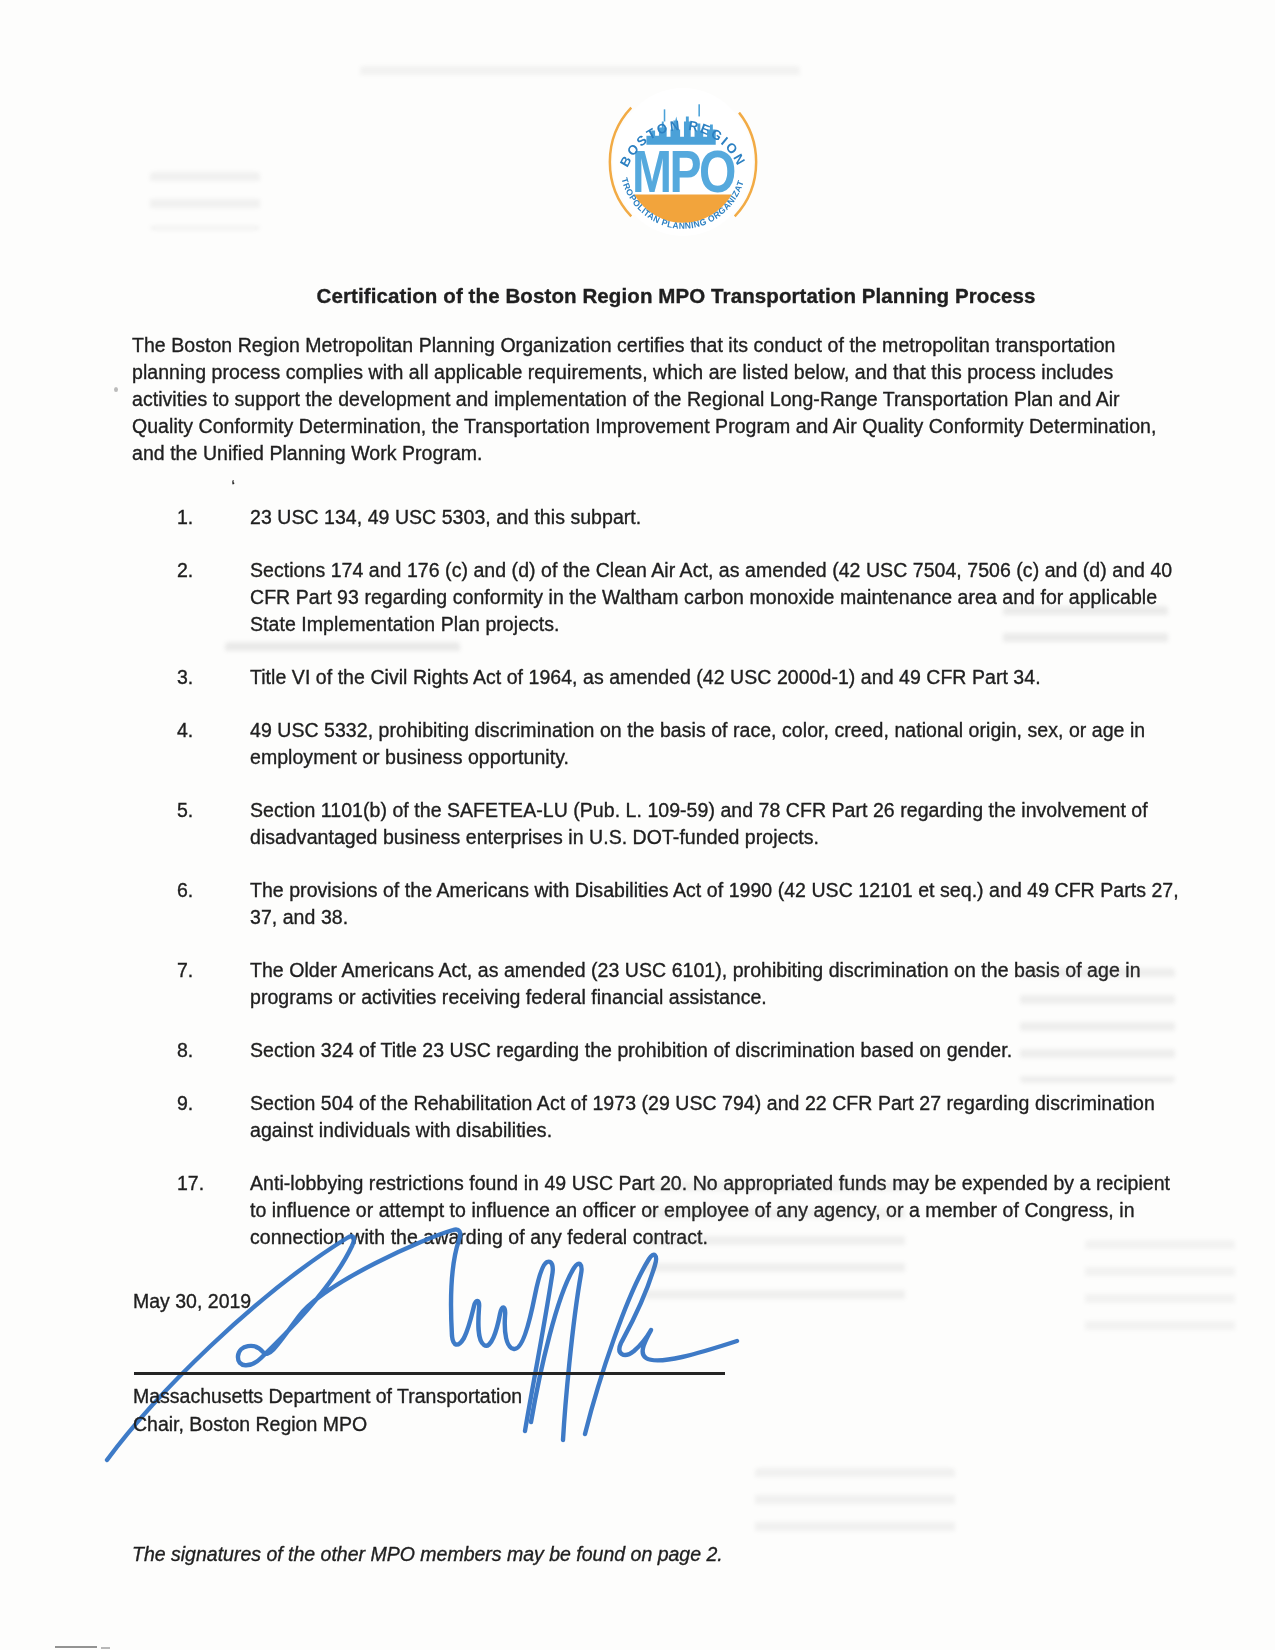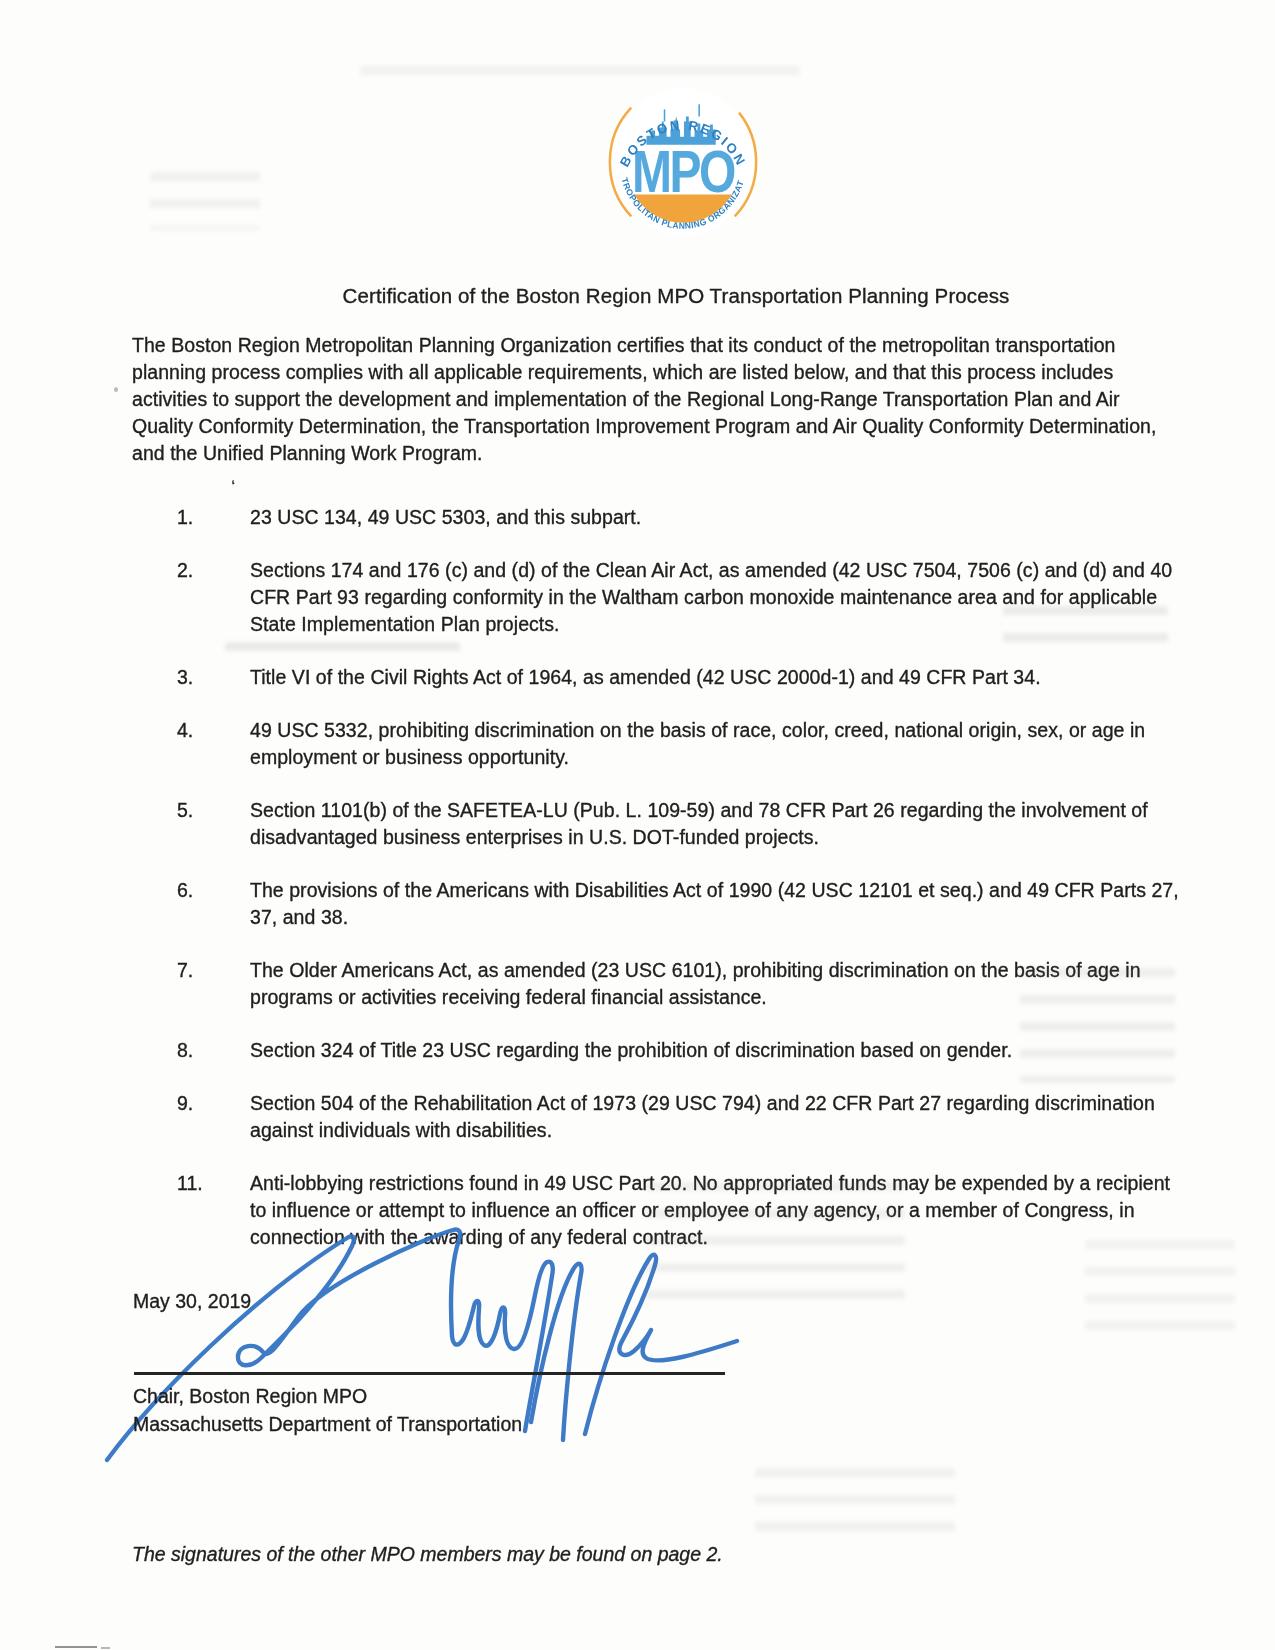--- a/index.html
+++ b/index.html
@@ -9,21 +9,21 @@
     margin:0 auto;
     background:#fdfdfc;
     overflow:hidden;
     font-family:"Liberation Sans", sans-serif;
     color:#1f1f1f;
     -webkit-text-stroke:0.35px;
   }
   .abs{position:absolute;}
   .doc-title{
     left:155px;top:284px;width:1042px;
-    font-size:20.5px;font-weight:normal;text-align:center;
+    font-size:20.5px;font-weight:bold;text-align:center;
     letter-spacing:0.1px;
   }
   .intro{
     left:132px;top:332px;width:1050px;
     font-size:19.5px;line-height:27px;letter-spacing:0.05px;
   }
   .req-list{left:177px;top:504px;width:1005px;}
   .req-item{display:flex;margin-bottom:26px;font-size:19.5px;line-height:27px;}
   .req-num{flex:none;width:73px;}
   .req-text{width:932px;letter-spacing:0.05px;}
@@ -111,21 +111,21 @@
     </div>
     <div class="req-item">
       <span class="req-num">8.</span>
       <span class="req-text">Section 324 of Title 23 USC regarding the prohibition of discrimination based on gender.</span>
     </div>
     <div class="req-item">
       <span class="req-num">9.</span>
       <span class="req-text">Section 504 of the Rehabilitation Act of 1973 (29 USC 794) and 22 CFR Part 27 regarding discrimination against individuals with disabilities.</span>
     </div>
     <div class="req-item">
-      <span class="req-num">11.</span>
+      <span class="req-num">17.</span>
       <span class="req-text">Anti-lobbying restrictions found in 49 USC Part 20. No appropriated funds may be expended by a recipient to influence or attempt to influence an officer or employee of any agency, or a member of Congress, in connection with the awarding of any federal contract.</span>
     </div>
   </div>
 
   <div class="abs date-line">May 30, 2019</div>
 
   <svg class="abs sig-svg" viewBox="0 0 680 270">
     <g fill="none" stroke="#3474c4" stroke-width="4.4" stroke-linecap="round" stroke-linejoin="round" opacity="0.95">
       <path d="M22,250 C70,185 170,85 262,28 C268,24 271,27 267,36 C247,78 200,125 176,148
                C166,158 152,158 153,146 C154,135 170,132 178,142 C184,150 196,130 214,106
@@ -136,22 +136,22 @@
                C467,50 469,56 467,66 C459,118 446,185 440,221"></path>
       <path d="M446,212 C455,160 472,85 489,58 C494,50 498,54 496,64 C487,115 480,195 478,230"></path>
       <path d="M500,224 C514,168 542,84 564,49 C569,41 573,45 570,55 C559,92 543,120 536,133
                C531,144 539,149 549,141 C557,134 562,127 566,120 C561,130 553,143 561,148
                C573,156 615,143 652,131"></path>
     </g>
   </svg>
 
   <div class="abs sig-rule"></div>
   <div class="abs sig-block">
+    <div>Massachusetts Department of Transportation</div>
     <div>Chair, Boston Region MPO</div>
-    <div>Massachusetts Department of Transportation</div>
   </div>
 
   <div class="abs footer-note">The signatures of the other MPO members may be found on page 2.</div>
 
   <div class="smudge" style="left:360px;top:66px;width:440px;height:22px;opacity:.08;"></div>
   <div class="smudge" style="left:150px;top:172px;width:110px;height:58px;opacity:.09;"></div>
   <div class="smudge" style="left:225px;top:642px;width:235px;height:14px;opacity:.14;"></div>
   <div class="smudge" style="left:1003px;top:606px;width:165px;height:44px;opacity:.13;"></div>
   <div class="smudge" style="left:1020px;top:968px;width:155px;height:115px;opacity:.11;"></div>
   <div class="smudge" style="left:645px;top:1182px;width:260px;height:125px;opacity:.10;"></div>

